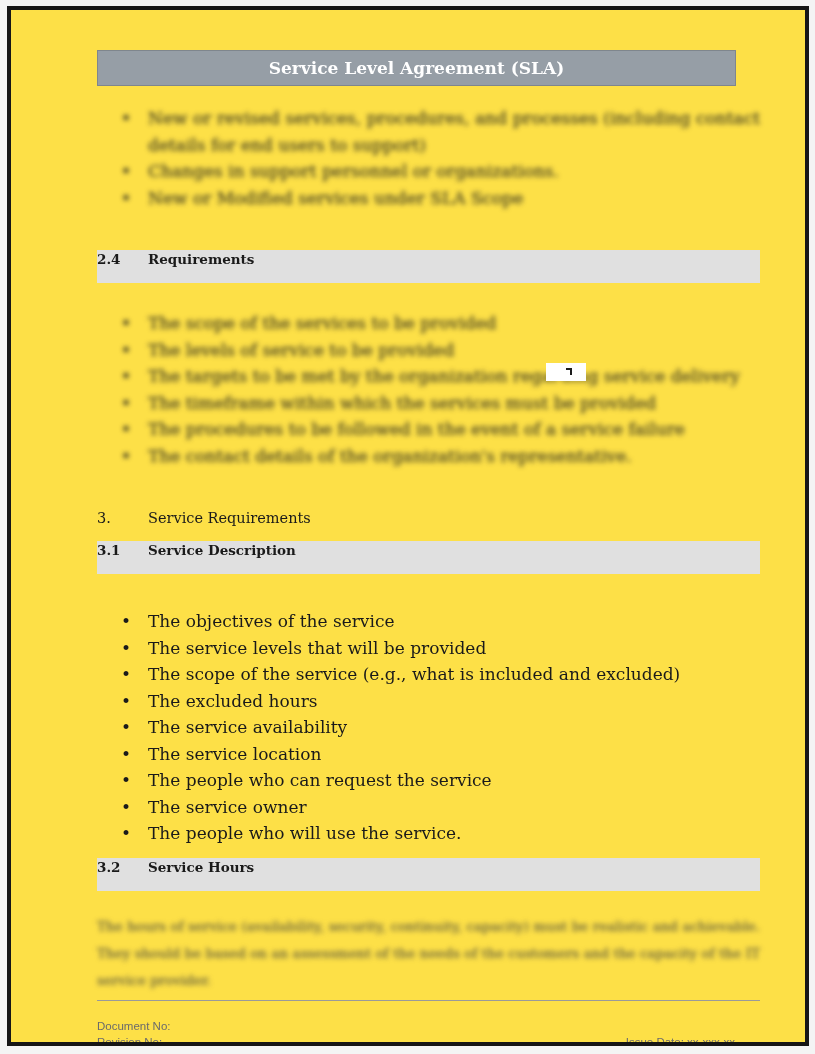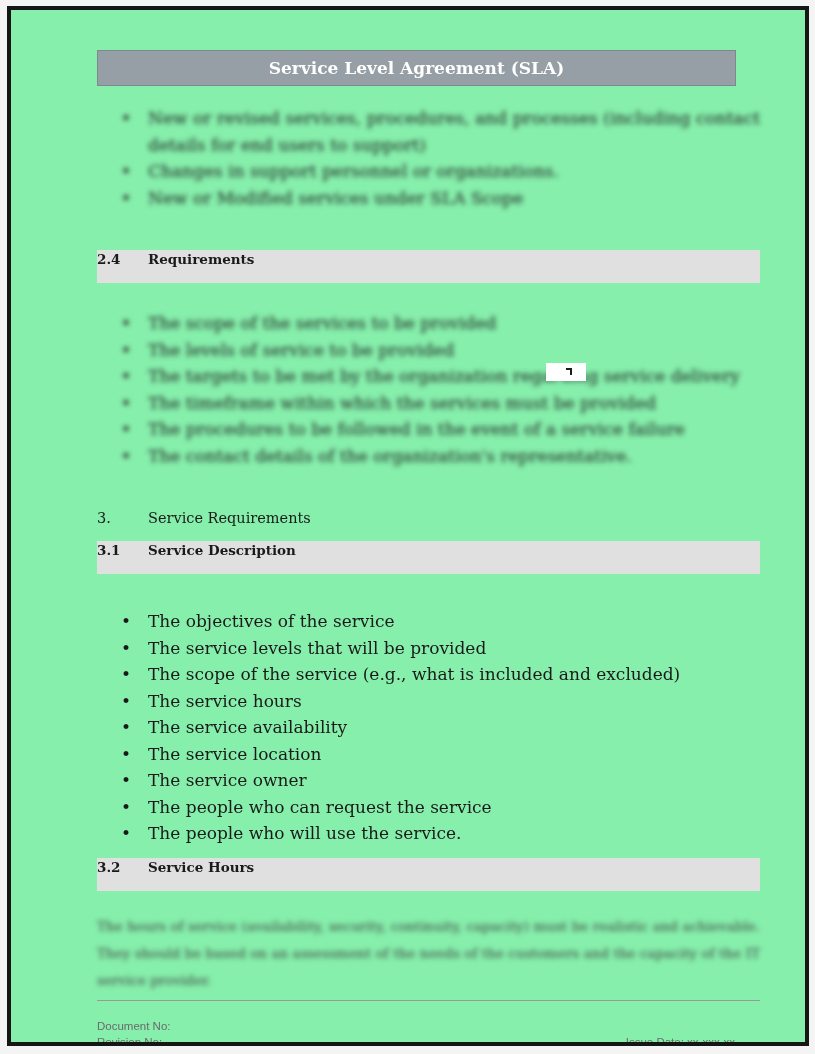--- a/index.html
+++ b/index.html
@@ -6,21 +6,21 @@
   html, body { width: 815px; height: 1054px; }
   body {
     background: #f4f4f4;
     position: relative;
     font-family: "DejaVu Serif", serif;
     overflow: hidden;
   }
   .page {
     position: absolute;
     top: 6px; left: 7px; right: 6px; bottom: 8px;
-    background: #86efac;
+    background: #fde047;
     border: 4px solid var(--page-border, #161616);
     padding: 0 45px 0 86px;
     overflow: hidden;
   }
   .title-bar {
     margin: 40px 24px 0 0;
     height: 36px;
     line-height: 34px;
     background: var(--title-bar-bg, #969ea6);
     border: 1px solid var(--title-bar-border, #7f868d);
@@ -146,25 +146,25 @@
 
   <div class="heading-bar bar-31">
     <span class="heading-num">3.1</span><span>Service Description</span>
   </div>
 
   <ul class="doc-list list-31">
 
   <li>The objectives of the service</li>
       <li>The service levels that will be provided</li>
       <li>The scope of the service (e.g., what is included and excluded)</li>
-      <li>The service hours</li>
+      <li>The excluded hours</li>
       <li>The service availability</li>
       <li>The service location</li>
+      <li>The people who can request the service</li>
       <li>The service owner</li>
-      <li>The people who can request the service</li>
       <li>The people who will use the service.</li>
     </ul>
 
   <div class="heading-bar bar-32">
     <span class="heading-num">3.2</span><span>Service Hours</span>
   </div>
 
   <p class="para-32 blurred-para">The hours of service (availability, security, continuity, capacity) must be realistic and achievable. They should be based on an assessment of the needs of the customers and the capacity of the IT service provider.</p>
 
   <div class="footer-rule"></div>

